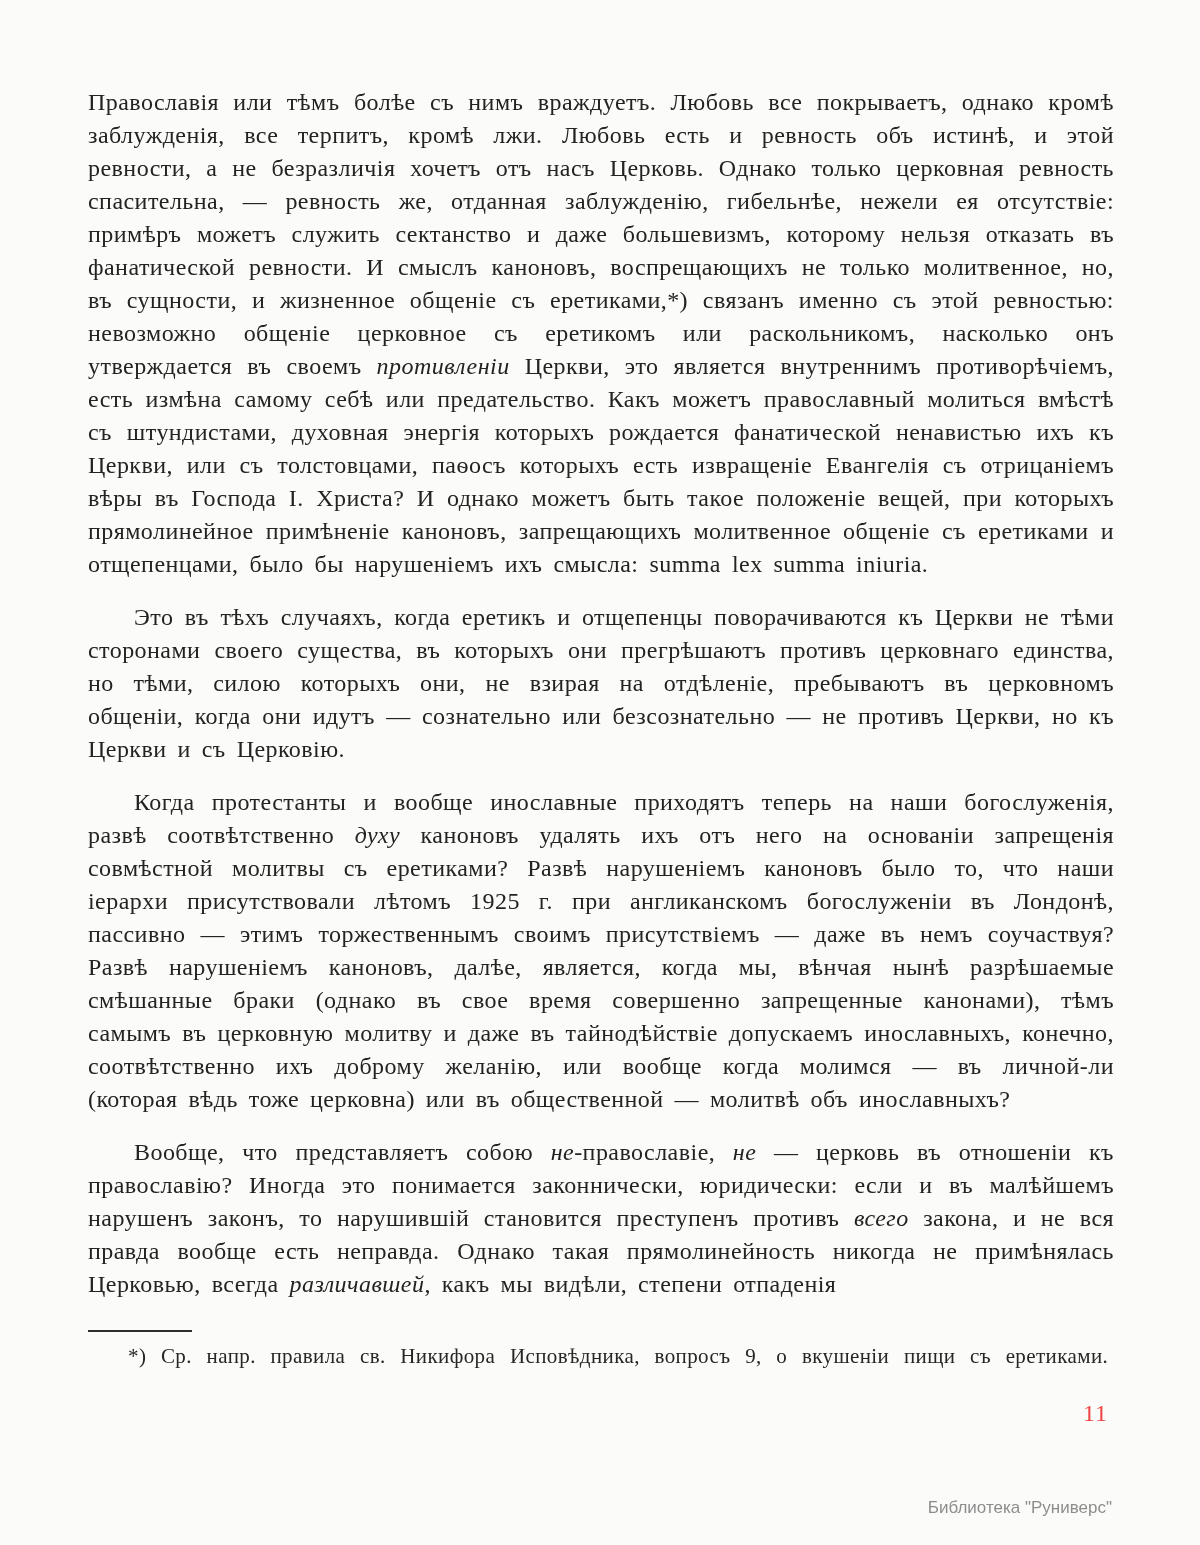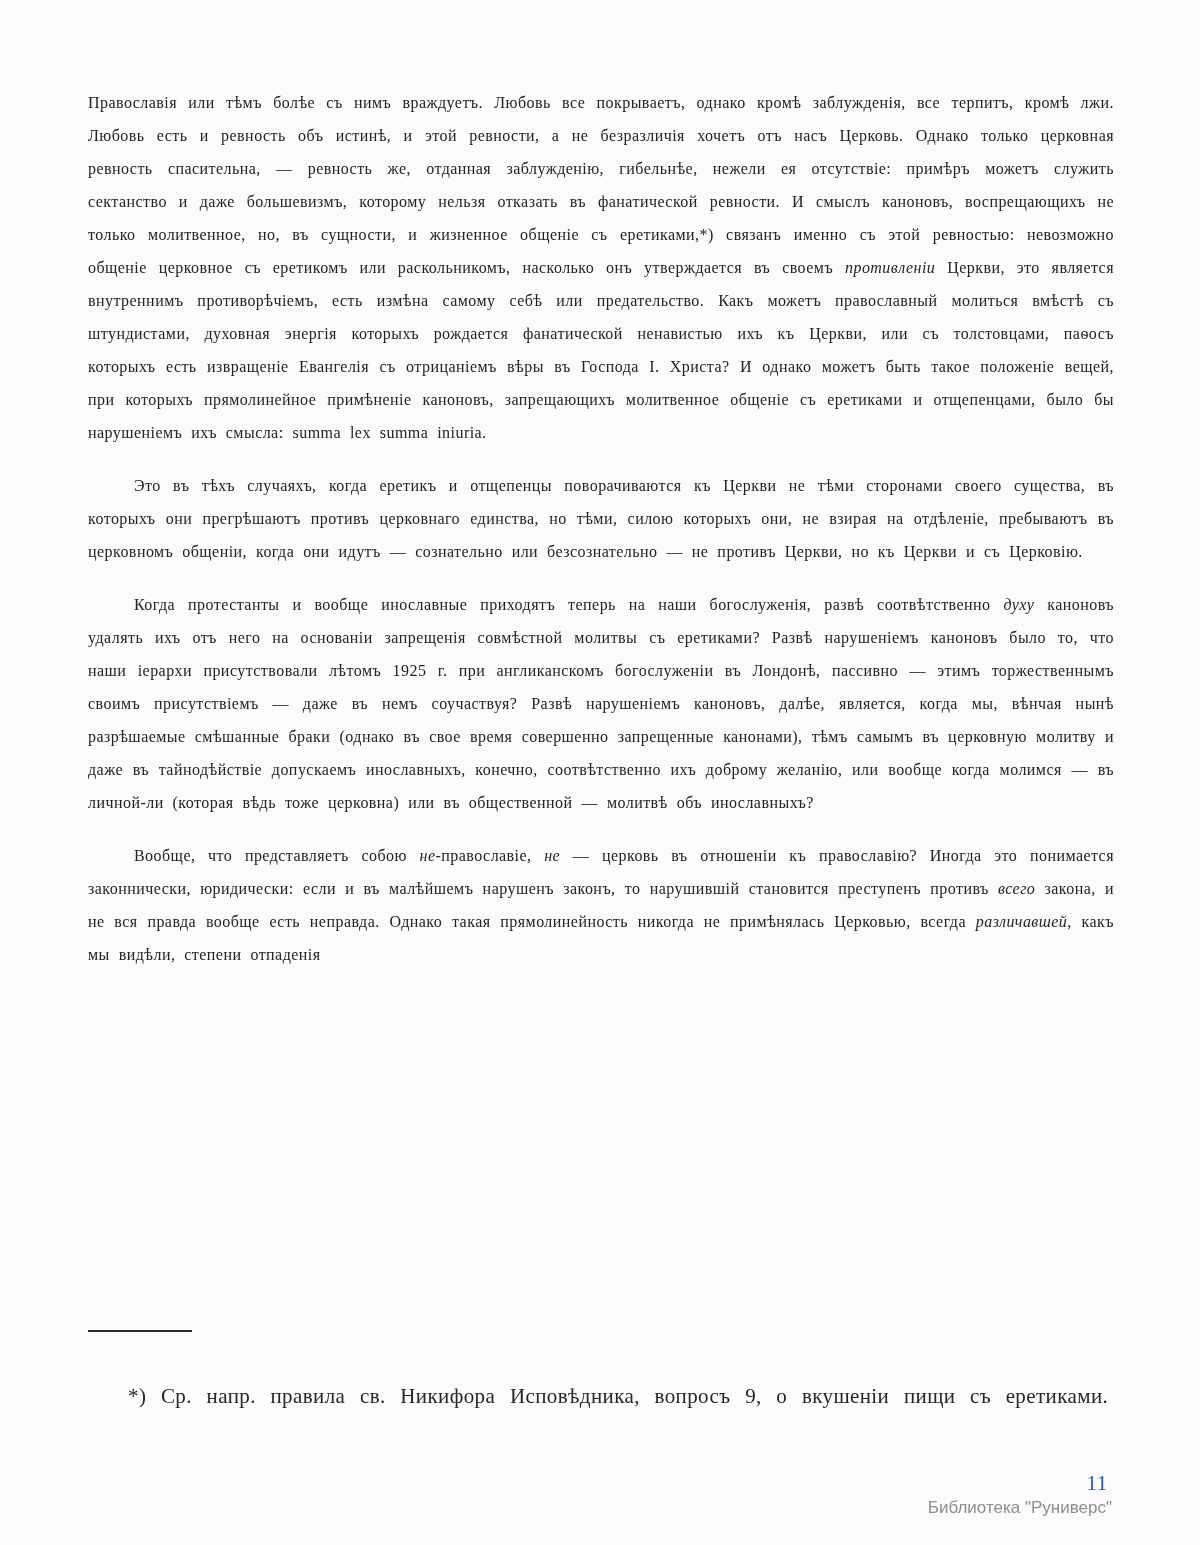--- a/index.html
+++ b/index.html
@@ -13,21 +13,21 @@
     overflow: hidden;
     background: #fbfbf9;
     color: #232323;
     font-family: "Liberation Serif", serif;
   }
   .page-text {
     position: absolute;
     left: 88px;
     top: 86px;
     width: 1026px;
-    font-size: 16px;
+    font-size: 24px;
     line-height: 33px;
     letter-spacing: 0.45px;
     word-spacing: 4.5px;
     text-align: justify;
   }
   .page-text p {
     margin: 0;
     text-indent: 0;
   }
   .page-text p.indent {
@@ -50,29 +50,28 @@
     left: 88px;
     top: 1342px;
     width: 1026px;
     font-size: 21px;
     line-height: 29px;
     letter-spacing: 0.4px;
     word-spacing: 9px;
     text-align: justify;
     text-indent: 40px;
     color: #262626;
-    margin-top: 40px;
   }
   .page-number {
     position: absolute;
     right: 92px;
-    top: 1472px;
-    font-size: 20px;
+    top: 1400px;
+    font-size: 24px;
     letter-spacing: 1px;
-    color: #1d4ed8;
+    color: #ef4444;
   }
   .watermark {
     position: absolute;
     right: 88px;
     top: 1498px;
     font-family: "Liberation Sans", sans-serif;
     font-size: 17px;
     color: #8d8d8d;
   }
 </style>

